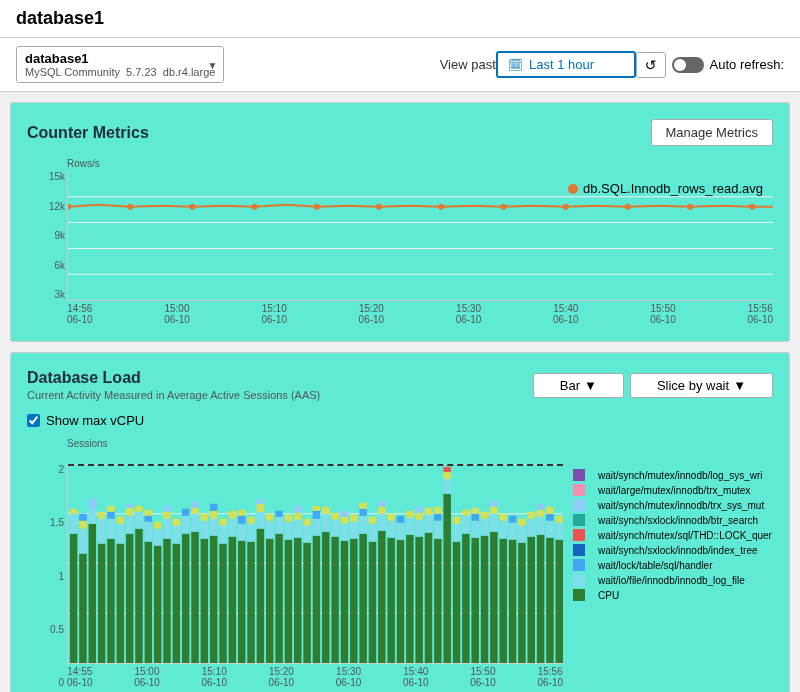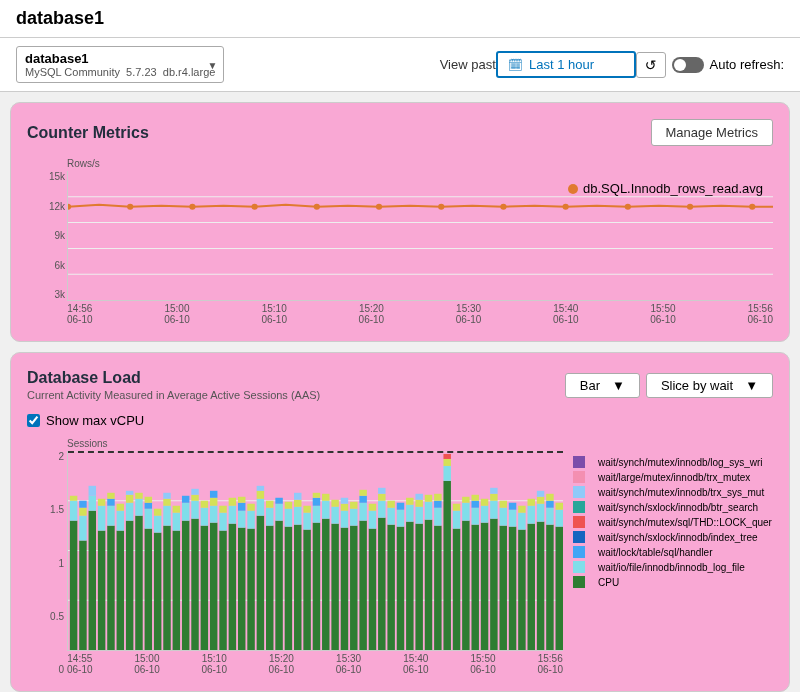--- a/index.html
+++ b/index.html
@@ -104,24 +104,24 @@
       position: absolute;
       left: 2px;
       top: 2px;
       width: 12px;
       height: 12px;
       background: white;
       border-radius: 50%;
     }
 
     .section {
-      background: #f9a8d4;
+      background: #5eead4;
       margin: 10px;
       border: 1px solid #ccc;
-      border-radius: 10px;
+      border-radius: 3px;
       padding: 16px;
     }
 
     .section-header {
       display: flex;
       justify-content: space-between;
       align-items: center;
       margin-bottom: 12px;
     }
 
@@ -210,27 +210,27 @@
 
     .load-controls {
       display: flex;
       gap: 6px;
       align-items: center;
     }
 
     .load-btn {
       border: 1px solid #aaa;
       border-radius: 3px;
-      padding: 4px 14px;
+      padding: 4px 26px;
       background: white;
       cursor: pointer;
       font-size: 13px;
       display: flex;
       align-items: center;
-      gap: 12px;
+      gap: 4px;
     }
 
     .checkbox-row {
       display: flex;
       align-items: center;
       gap: 6px;
       margin-bottom: 10px;
       font-size: 13px;
     }
 
@@ -294,21 +294,21 @@
       justify-content: space-between;
       font-size: 10px;
       color: #555;
       text-align: right;
       width: 32px;
     }
 
     .sessions-label {
       font-size: 10px;
       color: #555;
-      margin-bottom: 2px;
+      margin-bottom: 15px;
       margin-left: 40px;
     }
   </style>
 </head>
 <body>
 
 <div class="page-title">database1</div>
 
 <div class="top-bar">
   <div class="db-selector">

